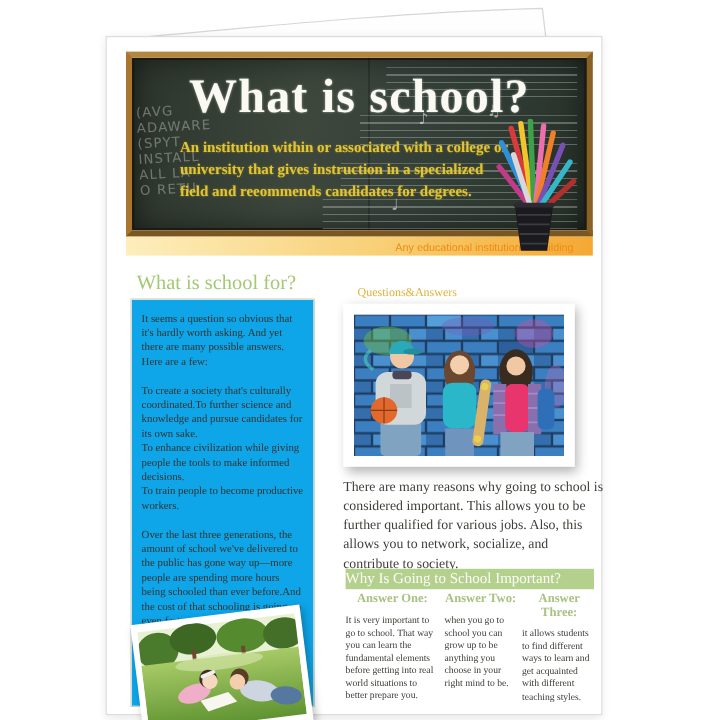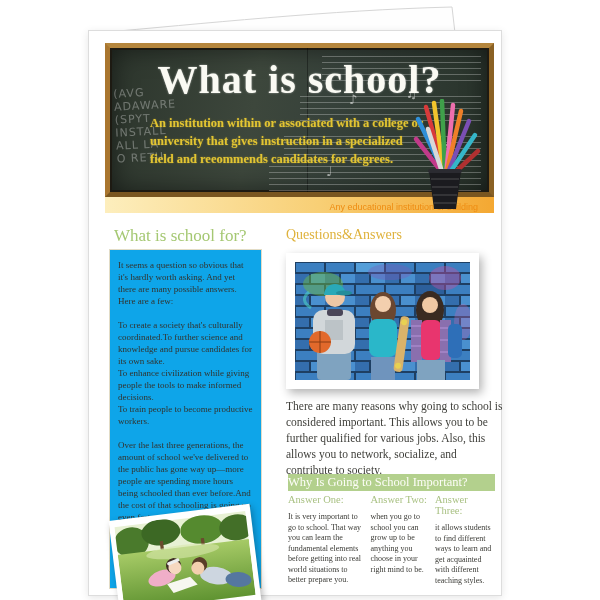--- a/index.html
+++ b/index.html
@@ -46,30 +46,30 @@
   .left-heading{position:absolute;left:25px;top:195px;margin:0;font-size:17px;font-weight:normal;
         color:#a5c873;}
   .left-box{position:absolute;left:20px;top:218px;width:153px;height:340px;box-sizing:border-box;
         background:#0ea5e9;border:1px solid #e2dcc6;padding:9px 8px;
         font-size:9px;line-height:12px;color:#33332e;}
   .left-box p{margin:0 0 12px 0;white-space:pre-line;}
   .tilt-photo{position:absolute;left:4px;top:262px;width:132px;height:88px;background:#fff;
         padding:5px;box-shadow:2px 3px 7px rgba(0,0,0,.28);transform:rotate(-7deg);}
 
   
-  .qa-heading{position:absolute;left:197px;top:196px;margin:0;font-size:14px;font-weight:normal;
+  .qa-heading{position:absolute;left:197px;top:196px;margin:12px;font-size:10px;font-weight:normal;
         color:#dfb23c;}
   .qa-frame{position:absolute;left:197px;top:222px;width:175px;height:118px;background:#fff;
         padding:9px;box-shadow:3px 4px 9px rgba(0,0,0,.30);}
   .qa-paragraph{position:absolute;left:197px;top:367px;width:218px;margin:0;
         font-size:11.5px;line-height:16px;color:#3f3f3a;}
   .imp-band{position:absolute;left:199px;top:443px;width:207px;height:17px;box-sizing:border-box;
         background:#b3d08d;color:#fdfdf8;font-size:12.5px;line-height:17px;}
   .answers{position:absolute;left:199px;top:463px;width:209px;display:flex;justify-content:space-between;}
-  .answer-col h3{margin:0 0 7px 0;font-size:10.5px;font-weight:normal;color:#a9c183;}
+  .answer-col h3{margin:0 0 7px 0;font-size:10.5px;font-weight:bold;color:#a9c183;text-align:center;}
   .answer-col p{margin:0;font-size:8px;line-height:10.5px;color:#3a3a35;}
   .ac1{width:78px;} .ac2{width:60px;} .ac3{width:62px;}
 </style>
 </head>
 <body>
 
 <svg class="curl-svg" width="600" height="600">
   <path d="M96,33 C200,24 330,10 452,7 L455,33 Z" fill="#fefefe" stroke="#d6d6d6" stroke-width="1"></path>
 </svg>
 

